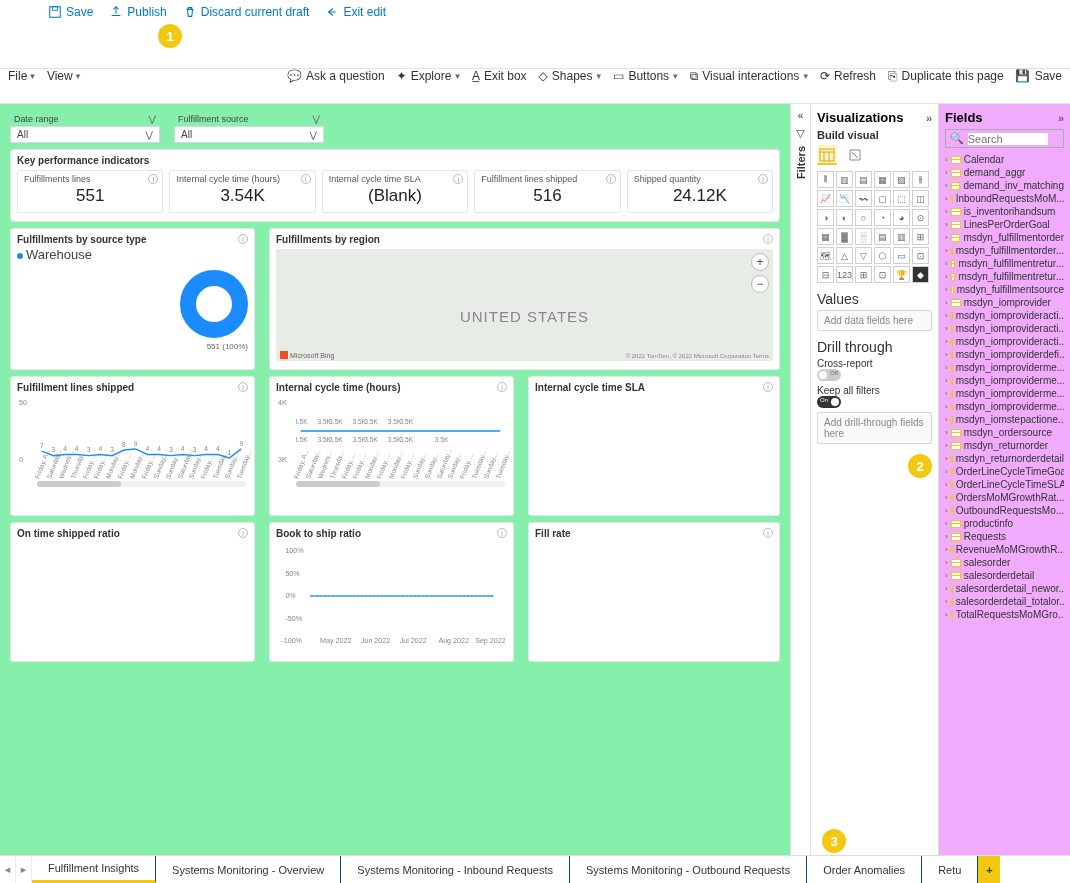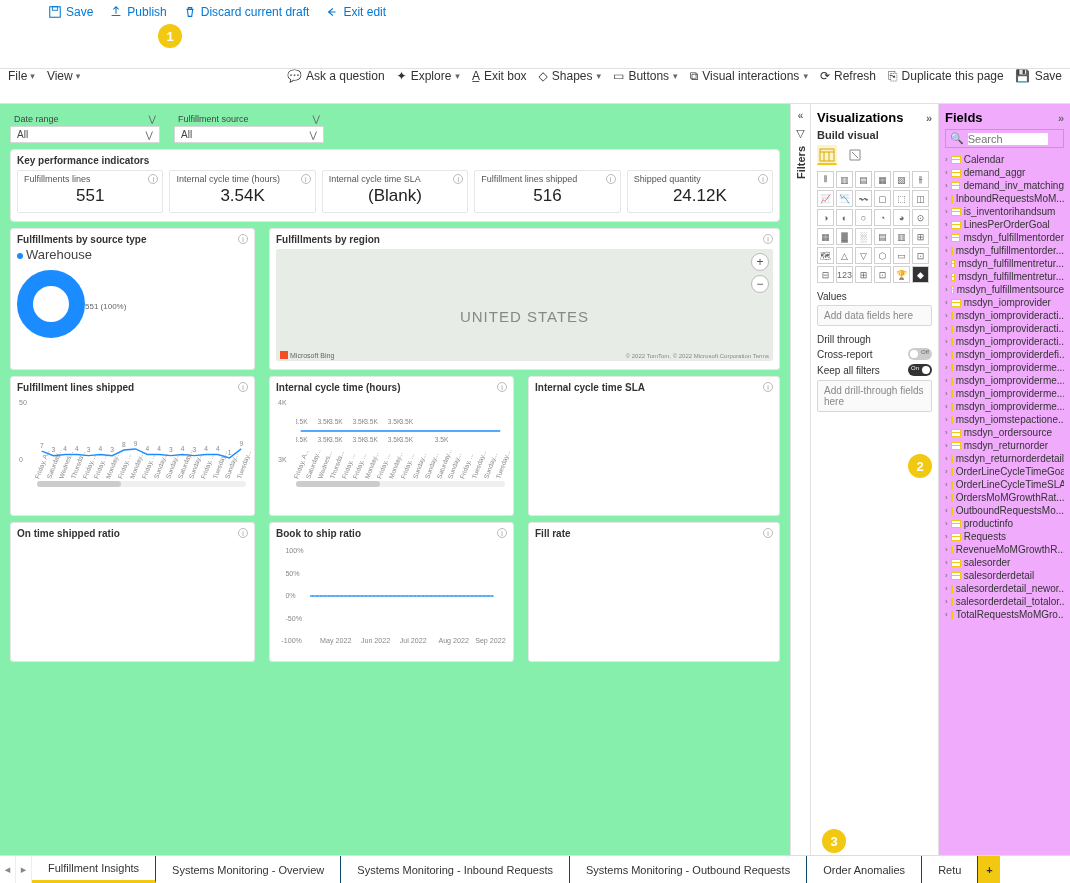--- a/index.html
+++ b/index.html
@@ -45,21 +45,21 @@
 
 
 .tile-row { display:flex; gap:14px; margin-bottom:6px;}
 .tile { background:#fff; border:1px solid #e6e6e6; border-radius:3px; position:relative; padding:5px 6px;}
 .tile-title { font-size:10px; font-weight:600; color:#333; }
 .tile-info { position:absolute; top:5px; right:6px; width:10px;height:10px;border:1px solid #bbb;border-radius:50%;font-size:7px;display:flex;align-items:center;justify-content:center;color:#999;}
 .tile.small { height:142px;}
 .tile.short { height:140px;}
 
 
-.donut-wrap { display:flex; align-items:center; margin-top:8px;}
+.donut-wrap { display:flex; flex-direction:column; align-items:flex-end; margin-top:8px;}
 .donut { width:68px;height:68px;border-radius:50%; border:16px solid #1a8cff; background:#fff;}
 .legend-dot { width:6px;height:6px;border-radius:50%;background:#1a8cff;display:inline-block;margin-right:3px;}
 
 
 .map-box { position:relative; height:112px; margin-top:4px; background: #e8ece6; border-radius:2px; overflow:hidden;}
 .map-label { position:absolute; left:50%; top:60%; transform:translate(-50%,-50%); color:#888; font-size:15px; letter-spacing:1px;}
 .map-zoom { position:absolute; right:4px; top:4px; display:flex; flex-direction:column; gap:4px;}
 .map-zoom div { width:18px;height:18px;border:1px solid #bbb;border-radius:50%;background:#fff;display:flex;align-items:center;justify-content:center;font-size:12px;color:#555;}
 .map-credit { position:absolute; left:4px; bottom:2px; font-size:7px; color:#666;display:flex;align-items:center;gap:2px;}
 .map-credit-right { position:absolute; right:4px; bottom:2px; font-size:6px; color:#888;}
@@ -77,23 +77,23 @@
 
 
 .bts-chart { height:102px; margin-top:4px; position:relative; font-size:7px; color:#888;}
 
 
 .viz-tabs { display:flex; gap:8px; margin:4px 0 6px;}
 .viz-tab { width:20px;height:20px; display:flex;align-items:center;justify-content:center; border:1px solid transparent;}
 .viz-tab.active { background:#fff3cc; border-bottom:2px solid #f2c811;}
 .viz-grid { display:grid; grid-template-columns: repeat(6, 17px); gap:2px; margin-bottom:8px;}
 .viz-icon { width:17px;height:17px; border:1px solid #d0d0d0; background:#fff; display:flex;align-items:center;justify-content:center; font-size:9px; color:#666;}
-.viz-section-title { font-size:10px; color:#333; margin:4px 0 3px;}
+.viz-section-title { font-size:14px; color:#333; margin:4px 0 3px;}
 .drop-zone { border:1px solid #d8d8d8; background:#fafafa; font-size:10px; color:#888; padding:4px 6px; border-radius:2px; margin-bottom:8px;}
-.toggle-row { display:flex; justify-content:space-between; align-items:center; font-size:10px; color:#333; margin-bottom:4px;}
+.toggle-row { display:flex; justify-content:space-between; align-items:flex-start; font-size:10px; color:#333; margin-bottom:4px;flex-direction:column;}
 .toggle { width:24px;height:12px;border-radius:6px;background:#ccc;position:relative;}
 .toggle.on { background:#333;}
 .toggle .knob{width:8px;height:8px;border-radius:50%;background:#fff;position:absolute;top:2px;left:2px;}
 .toggle.on .knob{left:14px;}
 .toggle .lbl{position:absolute;font-size:6px;top:1px;color:#fff;}
 .toggle.off .lbl{right:3px;color:#666;}
 .toggle.on .lbl{left:3px;}
 
 
 .search-box { border:1px solid #aaa; display:flex; align-items:center; gap:4px; padding:2px 4px; font-size:11px; color:#666; margin-bottom:5px;}

